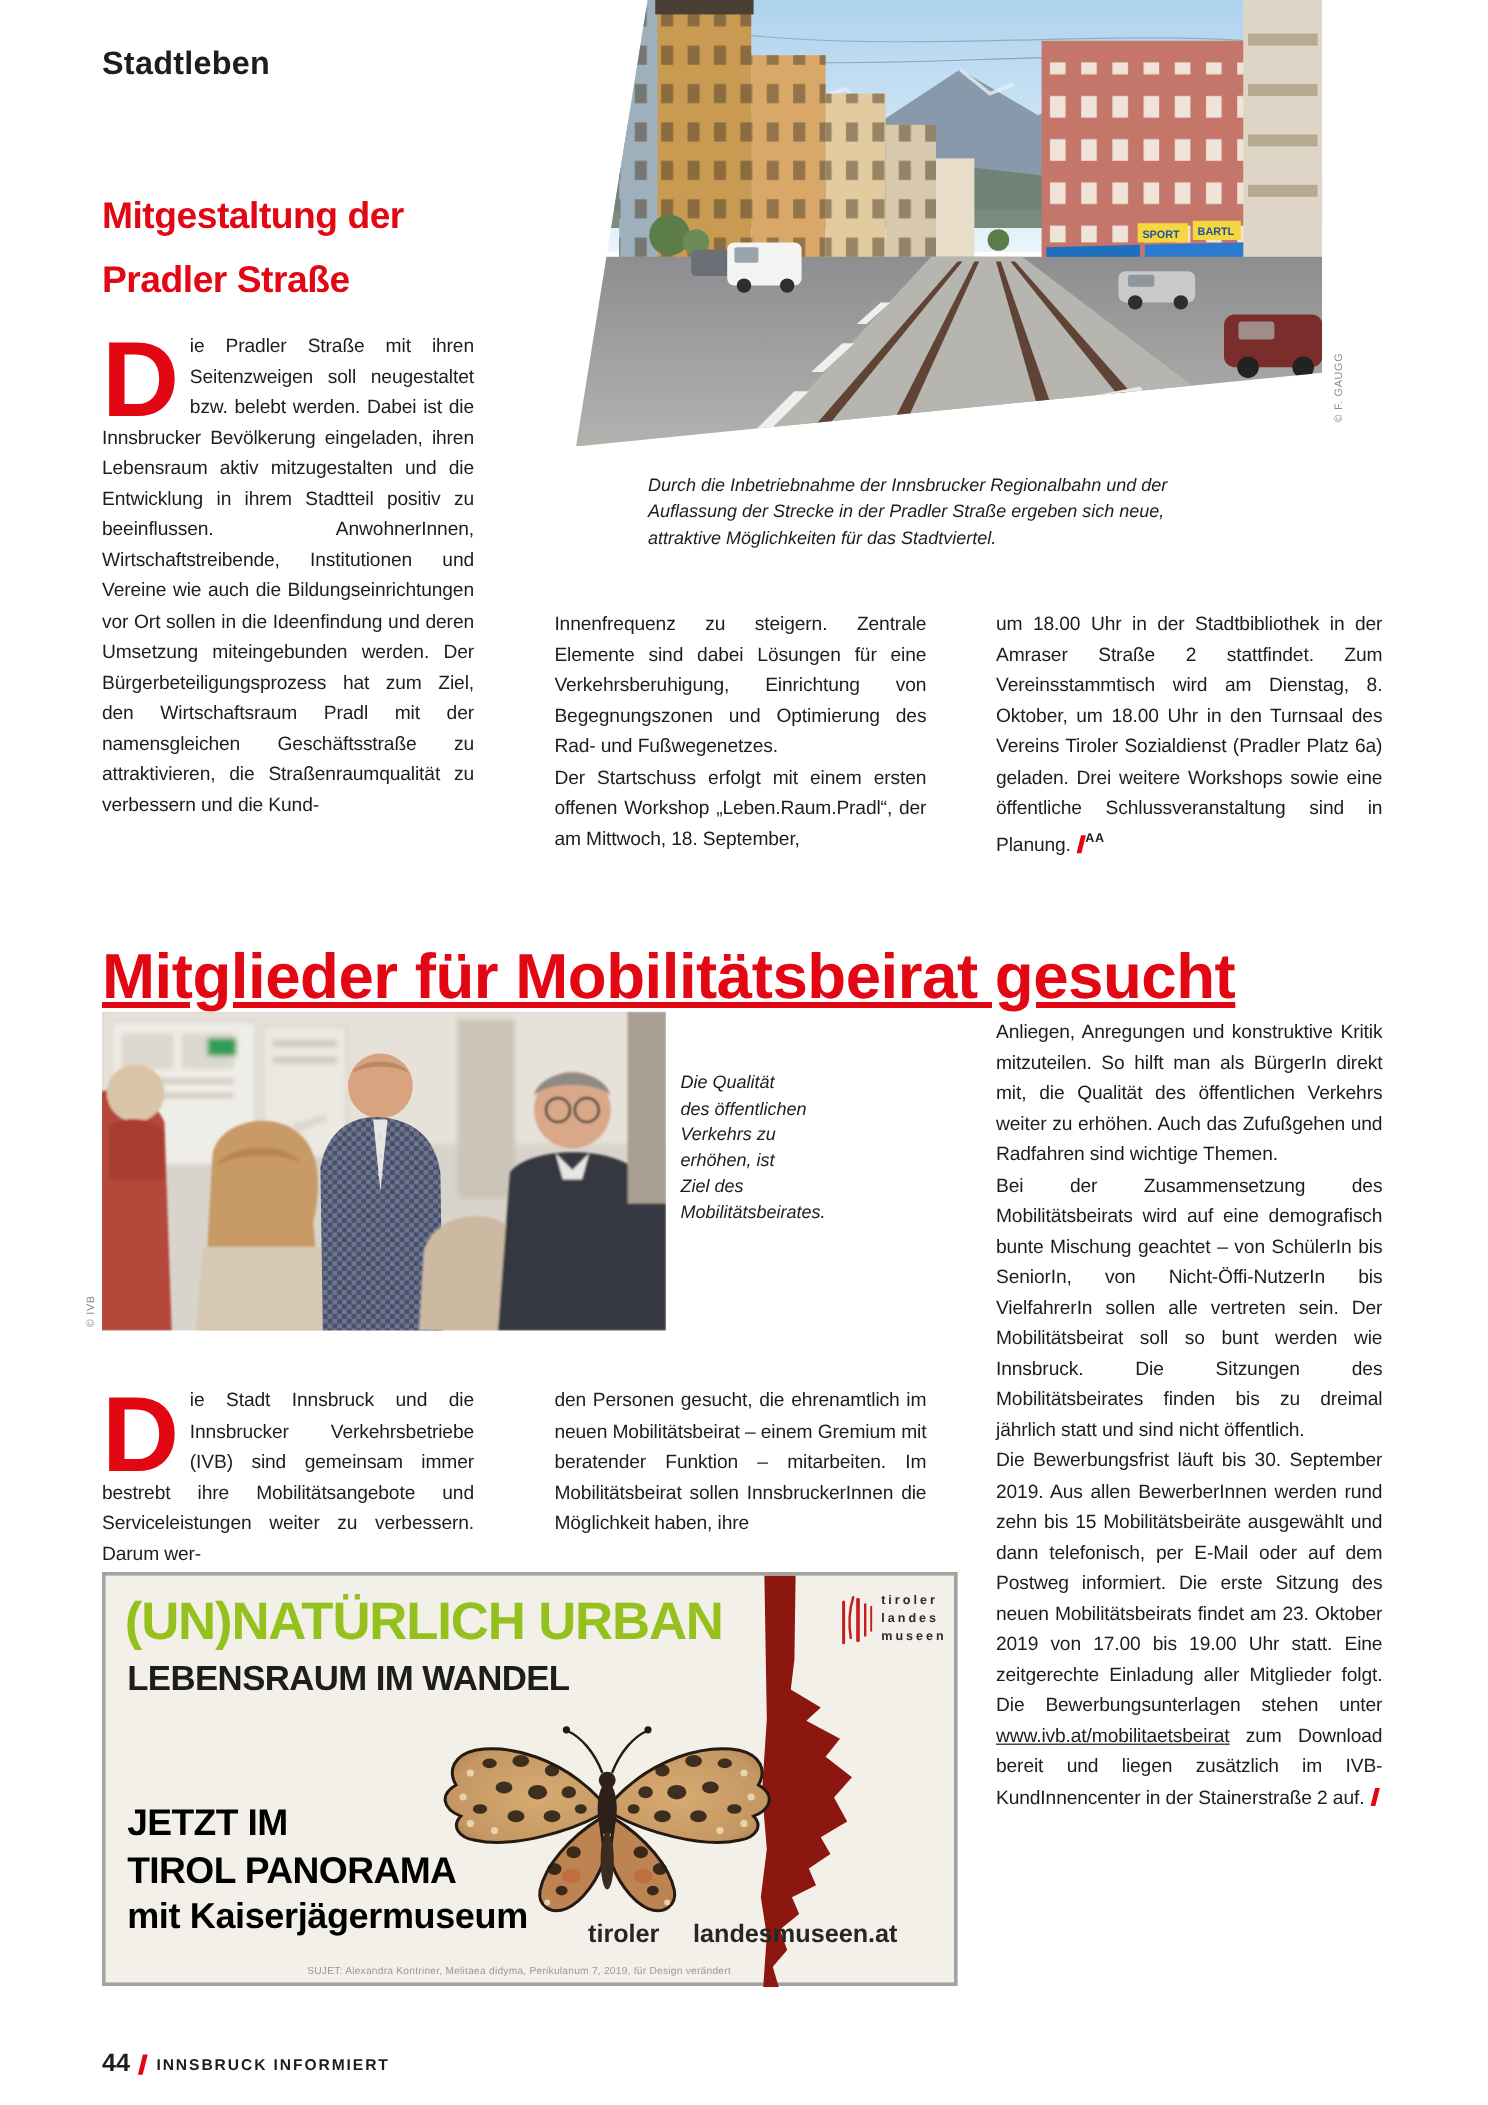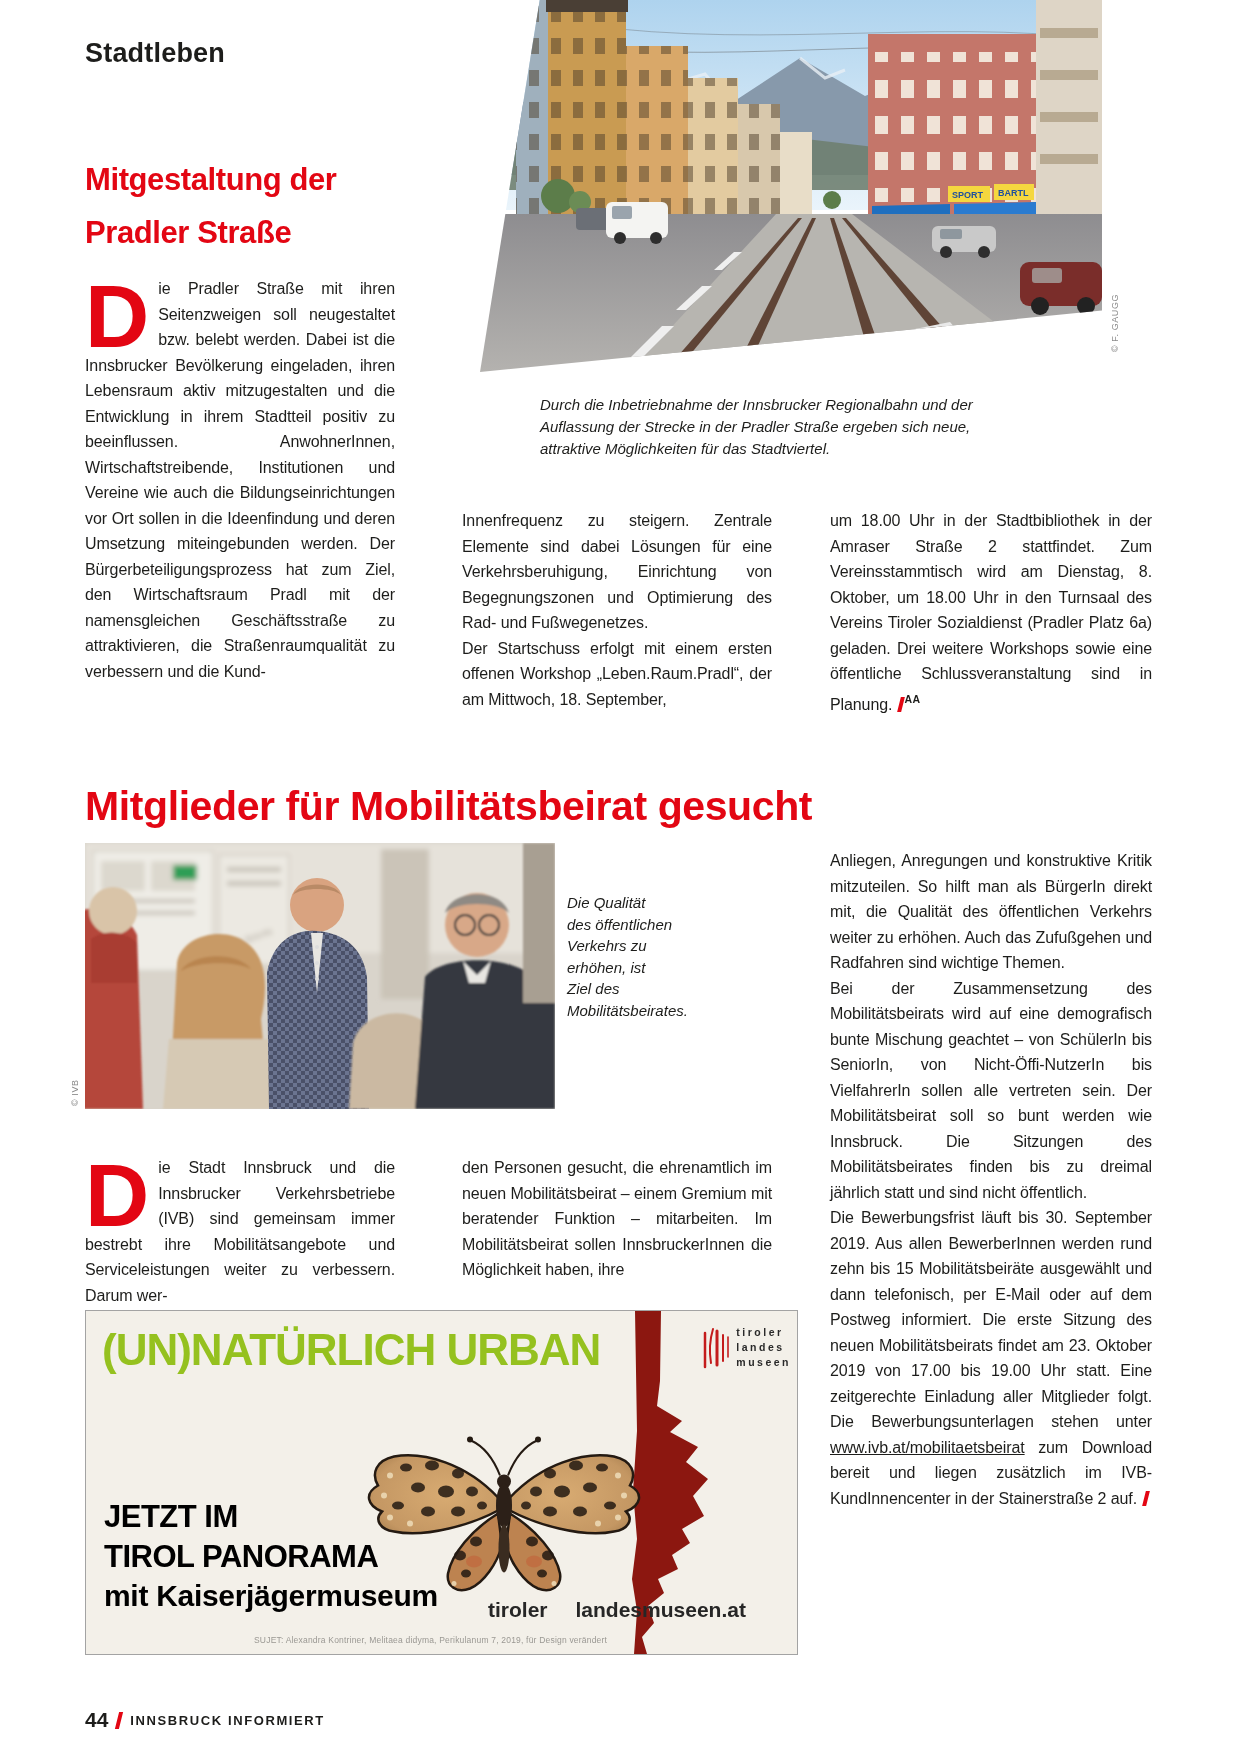--- a/index.html
+++ b/index.html
@@ -9,21 +9,21 @@
     --ribbon:#8c1710;
   }
   html,body{margin:0;padding:0;background:#fff;}
   #page{
     position:relative;width:1240px;height:1754px;background:#ffffff;overflow:hidden;
     font-family:"Liberation Sans","DejaVu Sans",sans-serif;color:var(--ink);
   }
   .section-label{position:absolute;left:85px;top:38px;font-size:27px;font-weight:800;letter-spacing:.2px;}
   .headline{position:absolute;color:var(--red);font-weight:800;letter-spacing:-.4px;}
   #a1-title{left:85px;top:132px;font-size:31px;line-height:53px;white-space:pre-line;width:430px;}
-  #a2-title{left:85px;top:756px;font-size:41px;line-height:46px;width:1000px;}
+  #a2-title{left:85px;top:756px;font-size:53px;line-height:46px;width:1000px;text-decoration:underline;}
 
   .col{position:absolute;width:310px;font-size:16px;line-height:25.5px;text-align:justify;letter-spacing:-.1px;}
   .body-p{margin:0;}
   #a1c1{left:85px;top:276px;}
   #a1c2{left:462px;top:508px;}
   #a1c3{left:830px;top:508px;width:322px;}
   #a2c1{left:85px;top:1155px;}
   #a2c2{left:462px;top:1155px;}
   #a2c3{left:830px;top:848px;width:322px;}
   .dropcap{float:left;color:var(--red);font-size:89px;line-height:71px;font-weight:700;margin:5px 9px 0 0;}
@@ -41,21 +41,21 @@
   #credit2{left:70px;top:1106px;}
   .caption{position:absolute;font-style:italic;font-size:15px;line-height:22px;color:#1d1d1b;}
   #caption1{left:540px;top:394px;width:480px;}
   #caption2{left:567px;top:892px;width:106px;line-height:21.5px;}
 
   
   #photo2{position:absolute;left:85px;top:843px;width:470px;height:266px;overflow:hidden;}
   #photo2 svg{display:block;width:100%;height:100%;}
 
   
-  #ad{position:absolute;left:85px;top:1310px;width:713px;height:345px;background:#f3f0e9;border:1px solid #a3a3a3;box-sizing:border-box;}
+  #ad{position:absolute;left:85px;top:1310px;width:713px;height:345px;background:#f3f0e9;border:3px solid #a3a3a3;box-sizing:border-box;}
   #ad-title{position:absolute;left:16px;top:14px;font-size:44px;font-weight:800;letter-spacing:-1px;color:var(--green);}
   #ad-subtitle{position:absolute;left:18px;top:70px;font-size:29px;font-weight:800;letter-spacing:-.5px;color:#1d1d1b;}
   #ad-logo{position:absolute;right:6px;top:10px;display:flex;align-items:flex-start;gap:5px;}
   #ad-logo .logo-text{font-size:10.5px;font-weight:700;letter-spacing:2.5px;line-height:15px;color:#2a2a2a;padding-top:4px;}
   #ad-ribbon{position:absolute;left:0;top:0;width:713px;height:343px;pointer-events:none;}
   #ad-butterfly{position:absolute;left:268px;top:92px;width:300px;height:205px;}
   .cta{position:absolute;left:18px;font-weight:800;color:#000000;letter-spacing:-.5px;}
   #cta1{top:188px;font-size:31px;}
   #cta2{top:228px;font-size:31px;}
   #cta3{top:268px;font-size:30px;font-weight:700;letter-spacing:-.3px;}
@@ -310,20 +310,21 @@
       <path d="M146,70 C139,52 128,40 117,35" stroke="#241a12" stroke-width="2" fill="none"></path>
       <path d="M154,70 C161,52 172,40 183,35" stroke="#241a12" stroke-width="2" fill="none"></path>
       <circle cx="116" cy="34" r="3" fill="#241a12"></circle>
         <circle cx="184" cy="34" r="3" fill="#241a12"></circle>
       <circle cx="150" cy="76" r="7" fill="#2c2018"></circle>
       <ellipse cx="150" cy="100" rx="8" ry="22" fill="#2c2018"></ellipse>
       <ellipse cx="150" cy="143" rx="5.5" ry="24" fill="#3a2c20"></ellipse>
     </svg>
 
     <div id="ad-title">(UN)NATÜRLICH URBAN</div>
+    <div id="ad-subtitle">LEBENSRAUM IM WANDEL</div>
 
     <div id="ad-logo">
       <svg width="30" height="52" viewBox="0 0 30 52">
         <g stroke="#c41c1c" fill="none" stroke-linecap="round">
           <path d="M4,46 L4,12" stroke-width="2.5"></path>
           <path d="M10,42 C8,30 9,18 12,8" stroke-width="2"></path>
           <path d="M16,44 L16,10" stroke-width="3"></path>
           <path d="M22,40 L22,14" stroke-width="2"></path>
           <path d="M27,36 L27,16" stroke-width="1.6"></path>
         </g>

